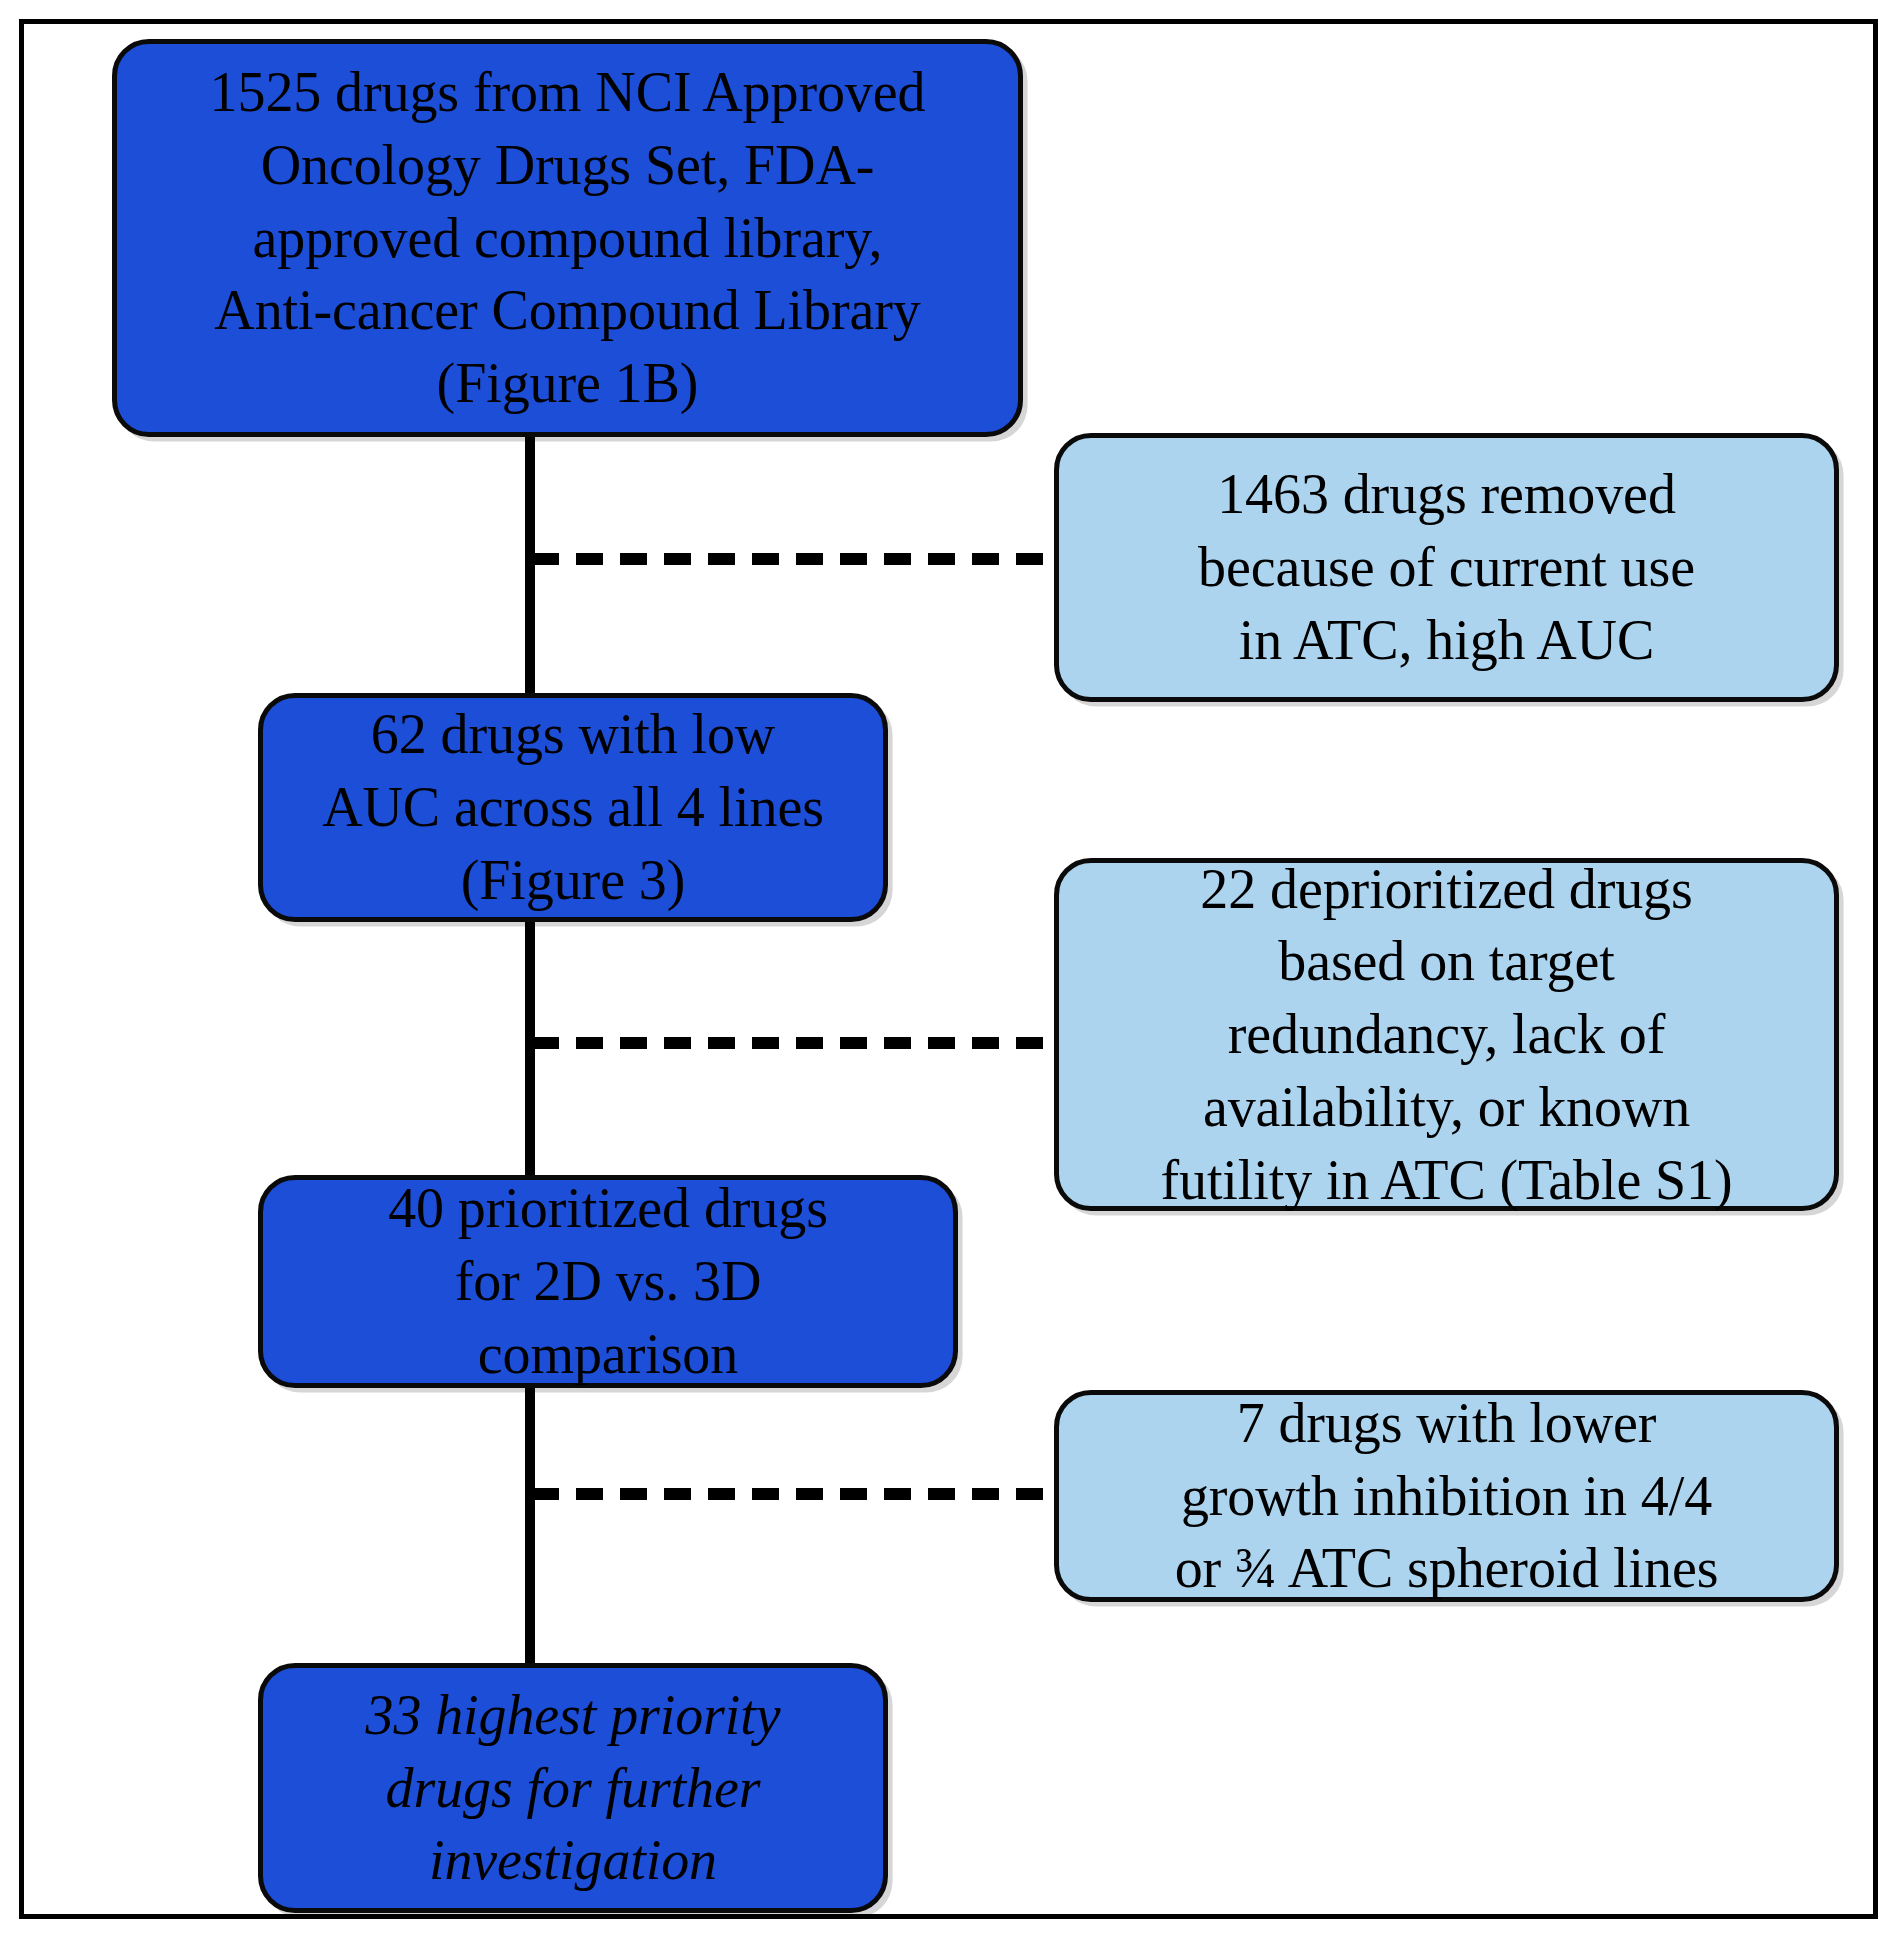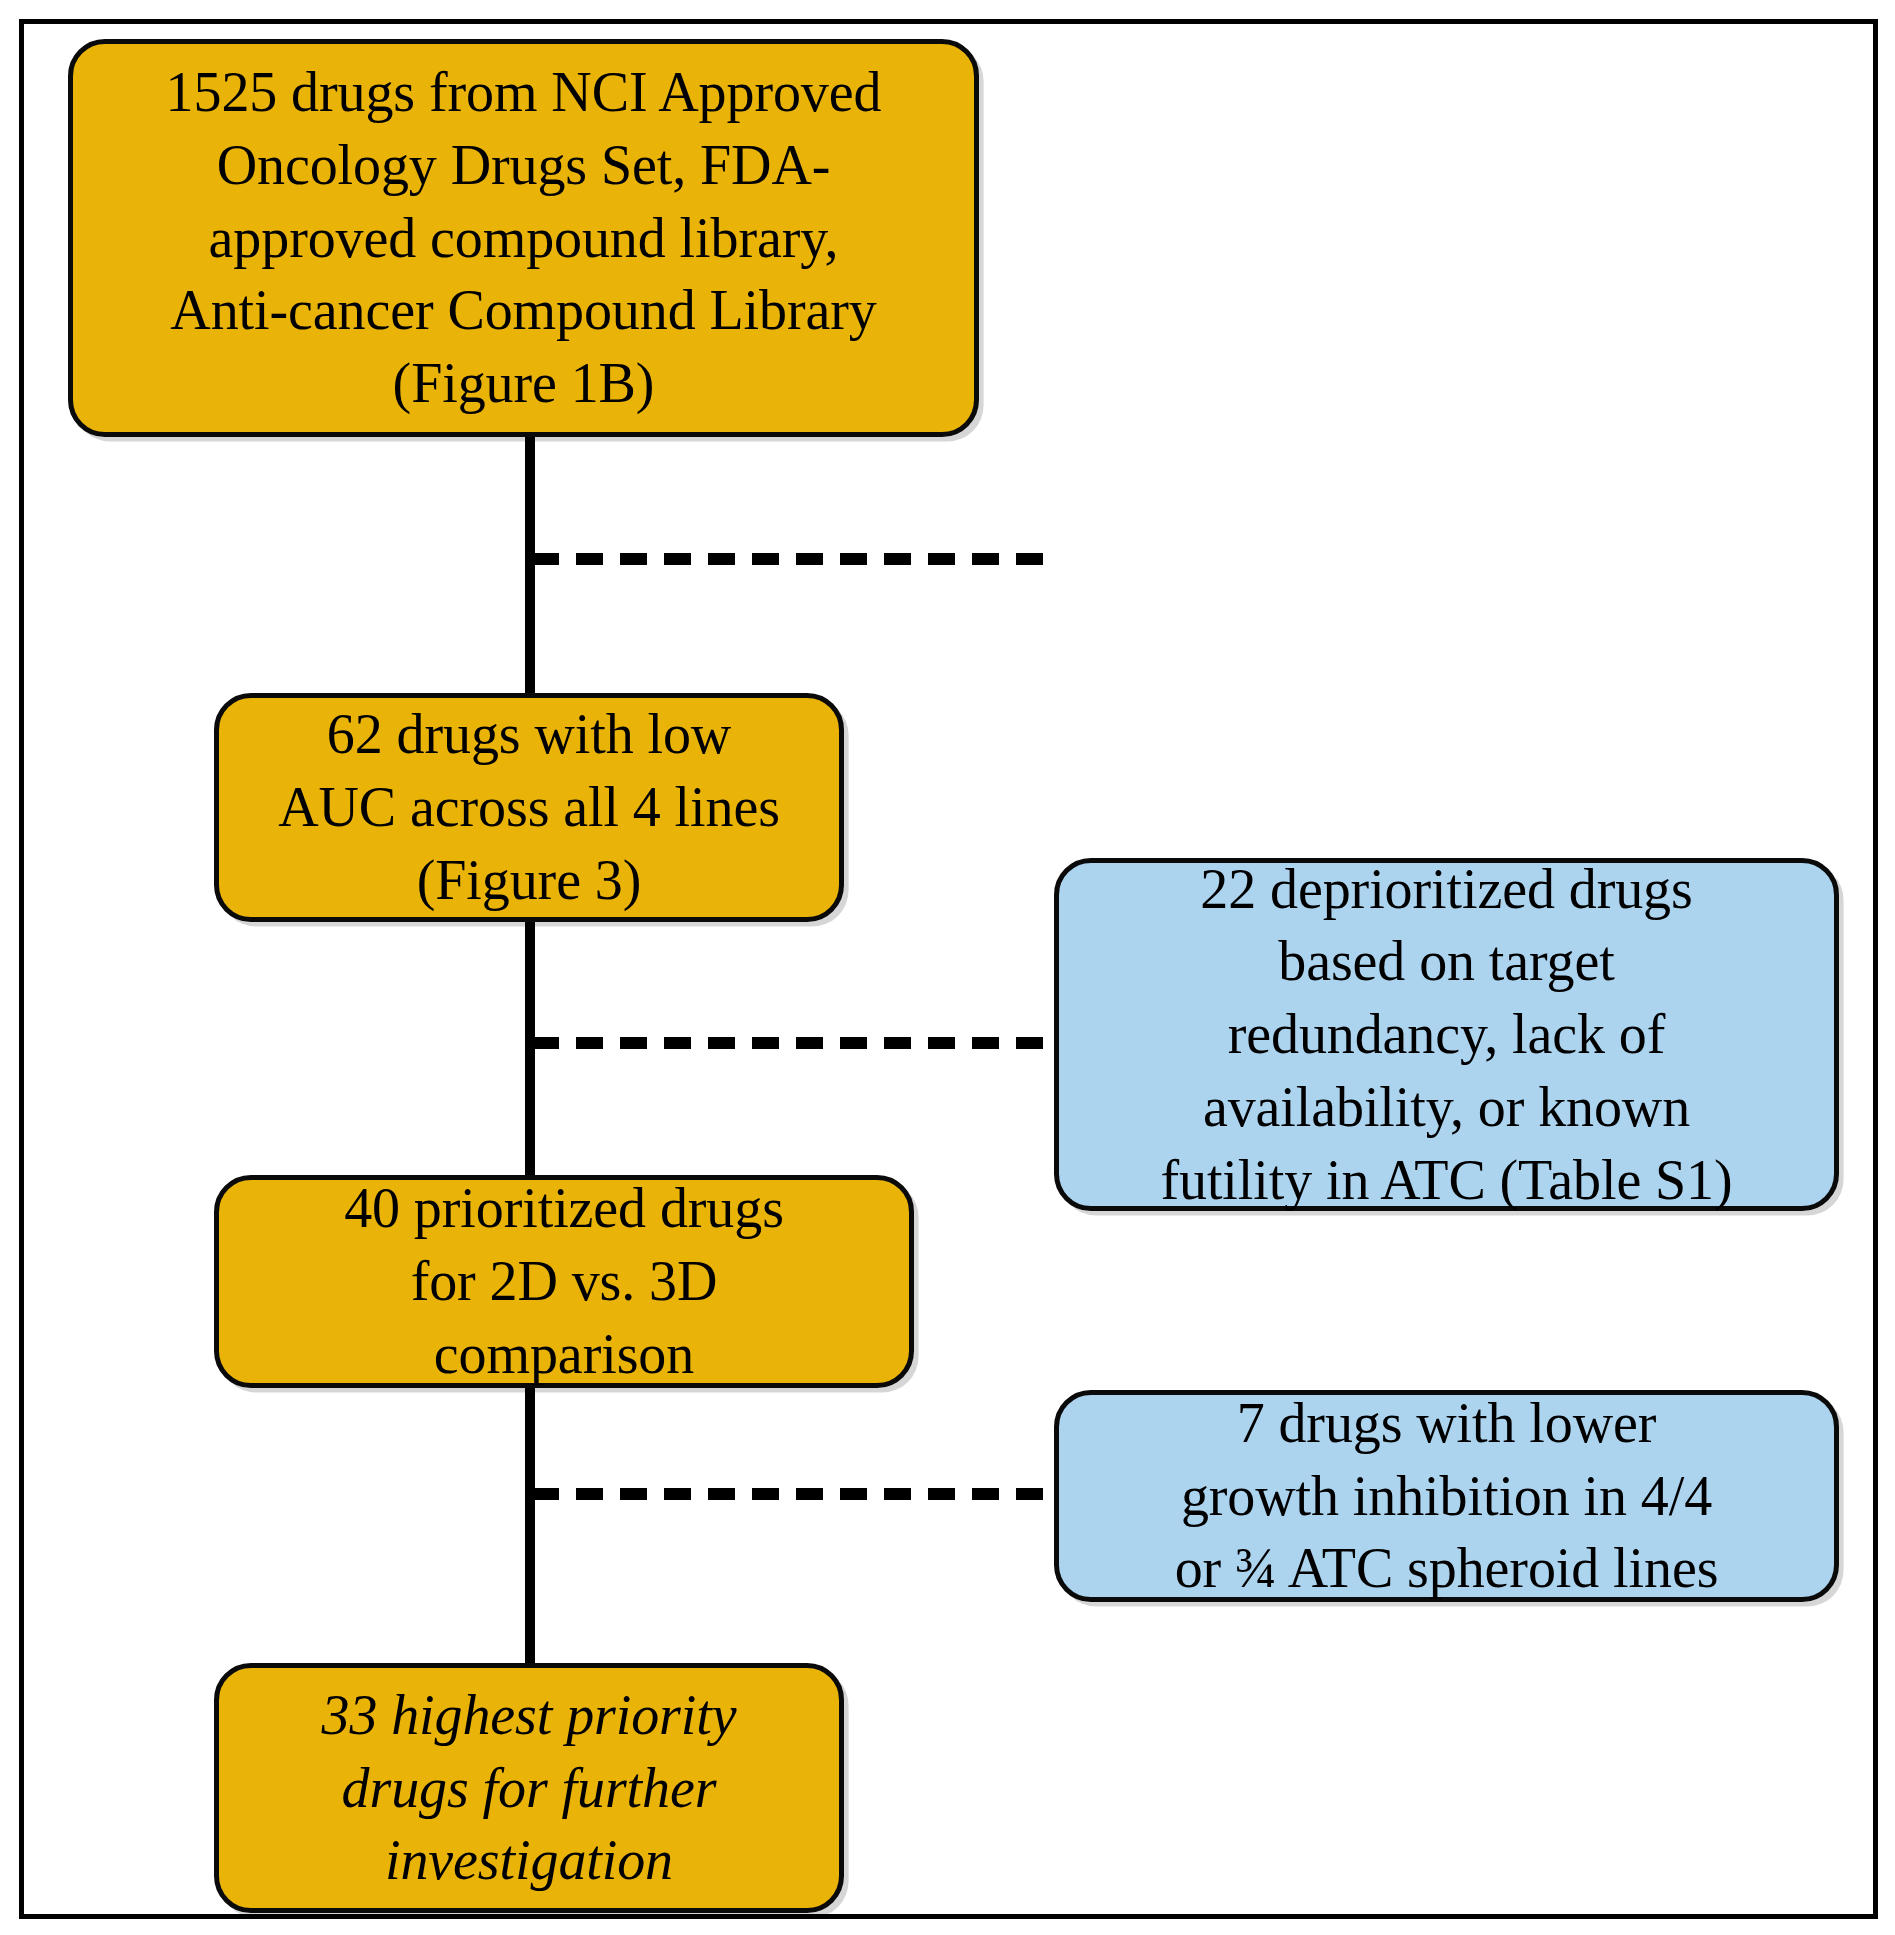--- a/index.html
+++ b/index.html
@@ -70,21 +70,21 @@
   }
 
   .node .node-text {
     display: block;
     width: 100%;
     padding: 0 15px;
     box-sizing: border-box;
     white-space: pre-line;
   }
 
-  .node.pink  { background: #eab308; }
+  .node.pink  { background: #1d4ed8; margin-left: 44px; }
   .node.blue  { background: #ACD4EF; }
 
   
   #node-source        { left: 68px;  top: 39px;   width: 911px; height: 398px;  font-size: 56px; }
   #node-removed       { left: 1054px; top: 433px;  width: 785px; height: 269px;  font-size: 56px; }
   #node-lowauc        { left: 214px;  top: 693px; width: 630px; height: 229px;  font-size: 56px; }
   #node-deprioritized { left: 1054px; top: 858px; width: 785px; height: 353px;  font-size: 56px; justify-content: center; }
   #node-prioritized   { left: 214px;  top: 1175px; width: 700px; height: 213px;  font-size: 56px; }
   #node-lowerinhib    { left: 1054px; top: 1390px; width: 785px; height: 212px;  font-size: 56px; }
   #node-final         { left: 214px;  top: 1663px; width: 630px; height: 250px;  font-size: 56px; font-style: italic; }
@@ -115,20 +115,25 @@
   <div class="dashed-connector" id="dash-3"></div>
 
   <div class="node pink" id="node-source">
     <span class="node-text">1525 drugs from NCI Approved
 Oncology Drugs Set, FDA-
 approved compound library,
 Anti-cancer Compound Library
 (Figure 1B)</span>
   </div>
 
+  <div class="node blue" id="node-removed">
+    <span class="node-text">1463 drugs removed
+because of current use
+in ATC, high AUC</span>
+  </div>
 
   <div class="node pink" id="node-lowauc">
     <span class="node-text">62 drugs with low
 AUC across all 4 lines
 (Figure 3)</span>
   </div>
 
   <div class="node blue" id="node-deprioritized">
     <span class="node-text">22 deprioritized drugs
 based on target

